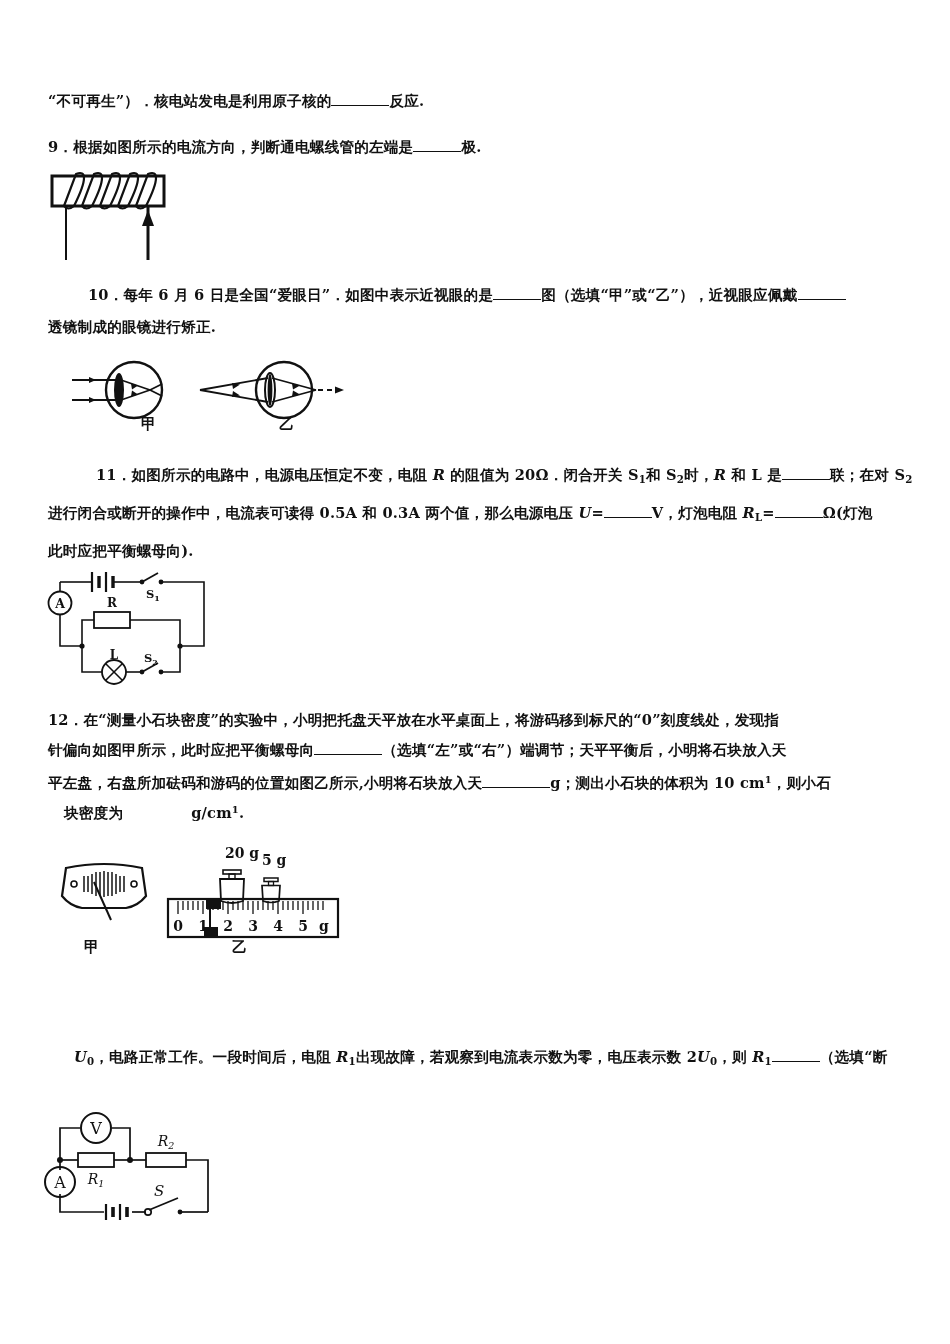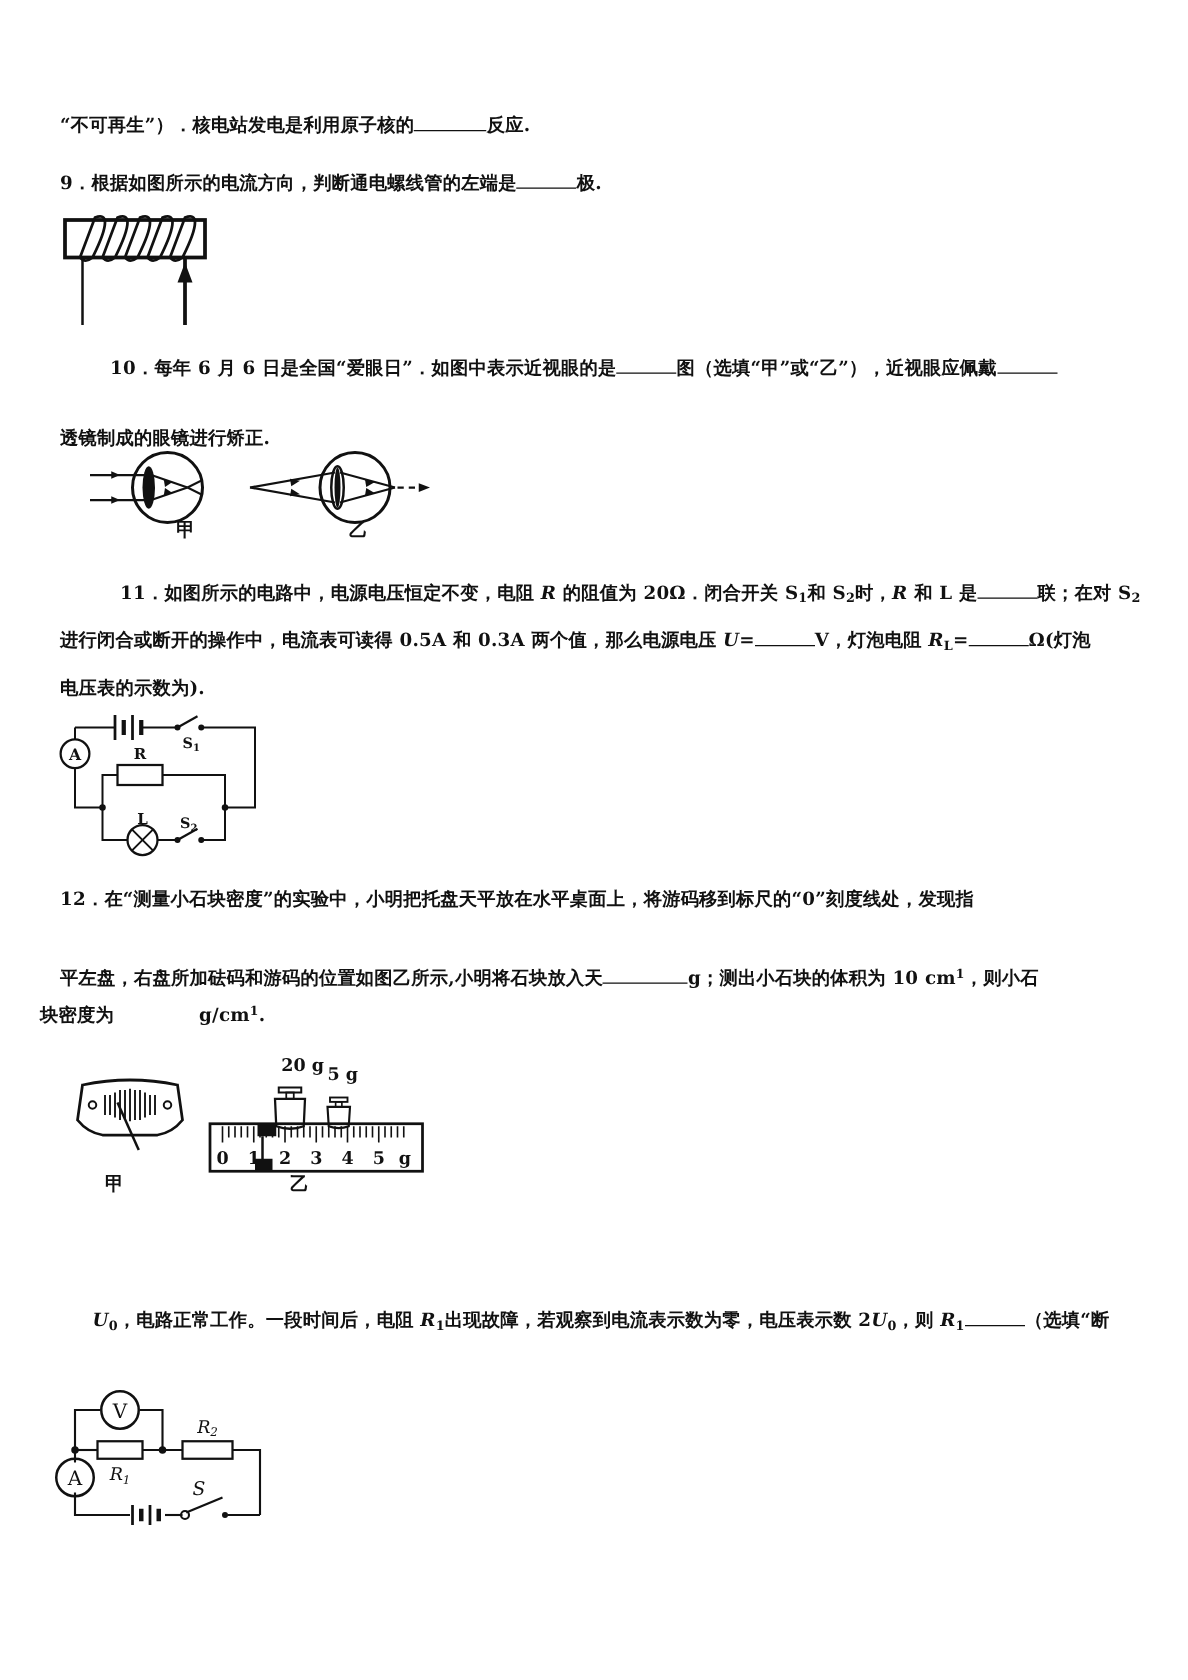--- a/index.html
+++ b/index.html
@@ -83,21 +83,21 @@
       <line x1="22" y1="38" x2="22" y2="92" class="stroke" stroke-width="2"></line>
 
       <line x1="104" y1="38" x2="104" y2="92" class="stroke" stroke-width="3"></line>
       <polygon points="104,42 98,58 110,58" fill="#111"></polygon>
     </svg>
   </div>
 
   <div class="qtext" style="left:48px; top:276px;margin-left:40px;">
     <span>10．每年 6 月 6 日是全国“爱眼日”．如图中表示近视眼的是</span><span class="blank b5"></span><span>图（选填“甲”或“乙”），近视眼应佩戴</span><span class="blank b5"></span>
   </div>
-  <div class="qtext" style="left:48px; top:332px;">
+  <div class="qtext" style="left:48px; top:308px;">
     <span>透镜制成的眼镜进行矫正.</span>
   </div>
 
   <div class="fig" style="left:72px; top:358px;">
     <svg width="300" height="78" viewBox="0 0 300 78">
 
       <g>
         <circle cx="62" cy="32" r="28" class="stroke" stroke-width="2.4"></circle>
         <ellipse cx="47" cy="32" rx="5" ry="17" fill="#111"></ellipse>
 
@@ -138,21 +138,21 @@
   <div class="caption" style="left:141px; top:415px;">甲</div>
   <div class="caption" style="left:279px; top:415px;">乙</div>
 
   <div class="qtext" style="left:48px; top:456px;margin-left:48px;">
     <span>11．如图所示的电路中，电源电压恒定不变，电阻 <span class="ital">R</span> 的阻值为 20Ω．闭合开关 S<sub>1</sub>和 S<sub>2</sub>时，<span class="ital">R</span> 和 L 是</span><span class="blank b5"></span><span>联；在对 S<sub>2</sub></span>
   </div>
   <div class="qtext" style="left:48px; top:494px;">
     <span>进行闭合或断开的操作中，电流表可读得 0.5A 和 0.3A 两个值，那么电源电压 <span class="ital">U</span>=</span><span class="blank b5"></span><span>V，灯泡电阻 <span class="ital">R</span><sub>L</sub>=</span><span class="blank b5"></span><span>Ω(灯泡</span>
   </div>
   <div class="qtext" style="left:48px; top:532px;">
-    <span>电压表的示数为).</span>
+    <span>此时应把平衡螺母向).</span>
   </div>
 
   <div class="fig" style="left:44px; top:562px;">
     <svg width="200" height="128" viewBox="0 0 200 128">
       <g class="stroke" stroke-width="1.6">
 
         <path d="M16 20 L48 20"></path>
         <path d="M70 20 L96 20"></path>
         <path d="M118 20 L160 20 L160 84 L136 84"></path>
         <path d="M16 20 L16 30"></path>
@@ -206,24 +206,27 @@
       <circle cx="136" cy="84" r="2.6" fill="#111"></circle>
 
       <text x="102" y="36" font-family="DejaVu Serif, Liberation Serif, serif" font-size="11.5" font-weight="bold" fill="#111">S<tspan font-size="8" dy="2.5">1</tspan></text>
       <text x="100" y="100" font-family="DejaVu Serif, Liberation Serif, serif" font-size="11.5" font-weight="bold" fill="#111">S<tspan font-size="8" dy="2.5">2</tspan></text>
     </svg>
   </div>
 
   <div class="qtext" style="left:48px; top:701px;">
     <span>12．在“测量小石块密度”的实验中，小明把托盘天平放在水平桌面上，将游码移到标尺的“0”刻度线处，发现指</span>
   </div>
+  <div class="qtext" style="left:48px; top:731px;">
+    <span>针偏向如图甲所示，此时应把平衡螺母向</span><span class="blank b7"></span><span>（选填“左”或“右”）端调节；天平平衡后，小明将石块放入天</span>
+  </div>
   <div class="qtext" style="left:48px; top:761px;">
     <span>平左盘，右盘所加砝码和游码的位置如图乙所示,小明将石块放入天</span><span class="blank b7"></span><span>g；测出小石块的体积为 10 cm<sup>1</sup>，则小石</span>
   </div>
-  <div class="qtext" style="left:32px; top:791px;">
+  <div class="qtext" style="left:64px; top:791px;">
     <span>块密度为</span><span class="blank b7 nb"></span><span>g/cm<sup>1</sup>.</span>
   </div>
 
   <div class="fig" style="left:56px; top:862px;">
     <svg width="96" height="62" viewBox="0 0 96 62">
       <path d="M10 6 Q48 -2 86 6 L90 34 Q82 44 70 46 L26 46 Q14 44 6 34 Z" class="stroke" stroke-width="2.2" fill="#fff"></path>
       <circle cx="18" cy="22" r="3" class="stroke" stroke-width="1.6"></circle>
       <circle cx="78" cy="22" r="3" class="stroke" stroke-width="1.6"></circle>
       <g class="stroke" stroke-width="1.5">
         <line x1="28" y1="14" x2="28" y2="30"></line>

